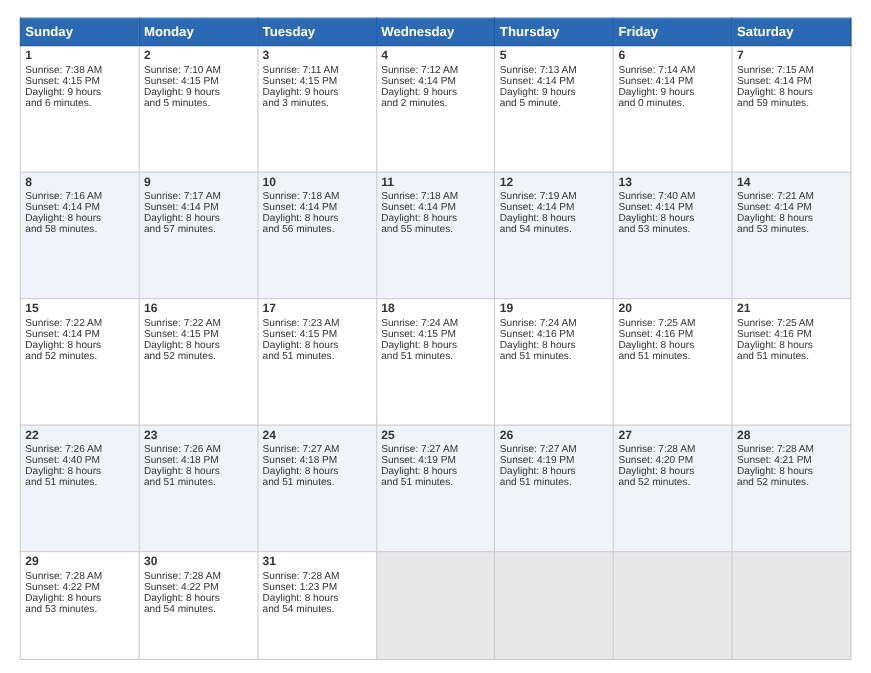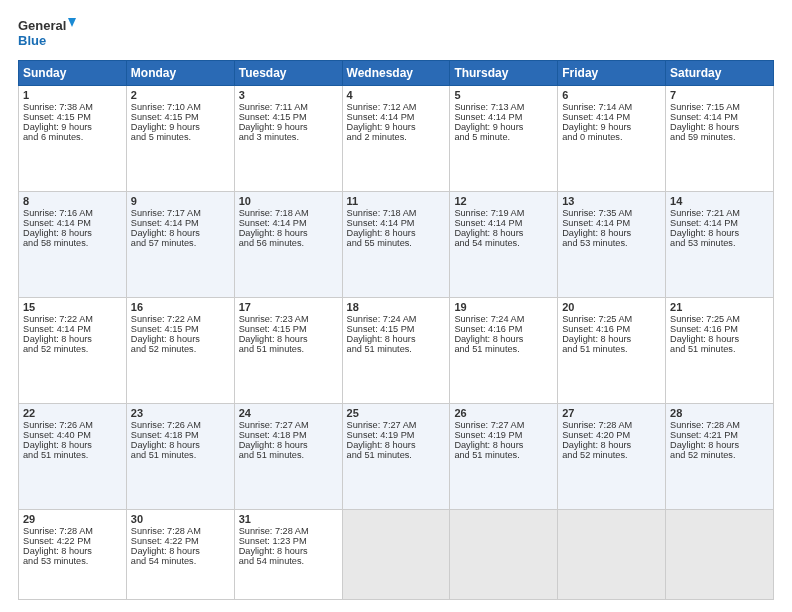--- a/index.html
+++ b/index.html
@@ -81,33 +81,20 @@
       margin-bottom: 1px;
     }
     .last-row td {
       height: 70px;
     }
   </style>
 </head>
 <body>
 
 <div class="page">
-  <div class="header">
-    <div class="logo">
-    <svg width="60" height="36" viewBox="0 0 60 36" xmlns="http://www.w3.org/2000/svg">
-      <text x="0" y="14" font-family="Arial" font-size="13" font-weight="bold" fill="#333">General</text>
-      <text x="0" y="29" font-family="Arial" font-size="13" font-weight="bold" fill="#1a6eb5">Blue</text>
-      <polygon points="50,2 58,2 54,11" fill="#1a8ad4"></polygon>
-    </svg>
-  </div>
-    <div class="title-block">
-      <div class="main-title"></div>
-      <div class="subtitle"></div>
-    </div>
-  </div>
 
   <table class="calendar">
     <thead>
       <tr id="header-row">
           <th>Sunday</th>
           <th>Monday</th>
           <th>Tuesday</th>
           <th>Wednesday</th>
           <th>Thursday</th>
           <th>Friday</th>
@@ -197,21 +184,21 @@
           </td>
           <td>
             <span class="day-num">12</span>
             <div>Sunrise: 7:19 AM</div>
             <div>Sunset: 4:14 PM</div>
             <div>Daylight: 8 hours</div>
             <div>and 54 minutes.</div>
           </td>
           <td>
             <span class="day-num">13</span>
-            <div>Sunrise: 7:35 AM</div>
+            <div>Sunrise: 7:40 AM</div>
             <div>Sunset: 4:14 PM</div>
             <div>Daylight: 8 hours</div>
             <div>and 53 minutes.</div>
           </td>
           <td>
             <span class="day-num">14</span>
             <div>Sunrise: 7:21 AM</div>
             <div>Sunset: 4:14 PM</div>
             <div>Daylight: 8 hours</div>
             <div>and 53 minutes.</div>

